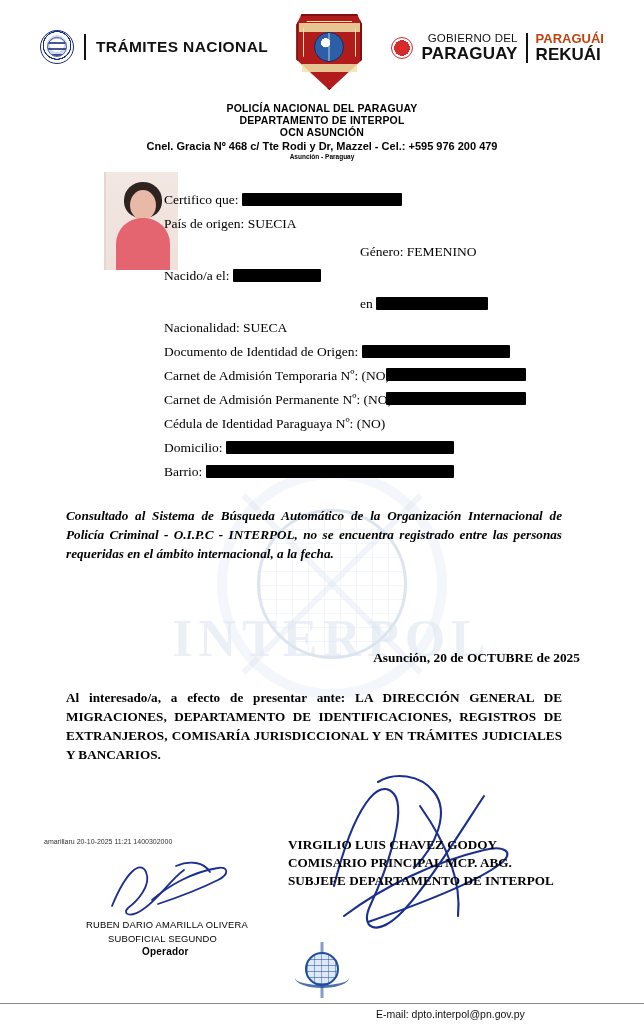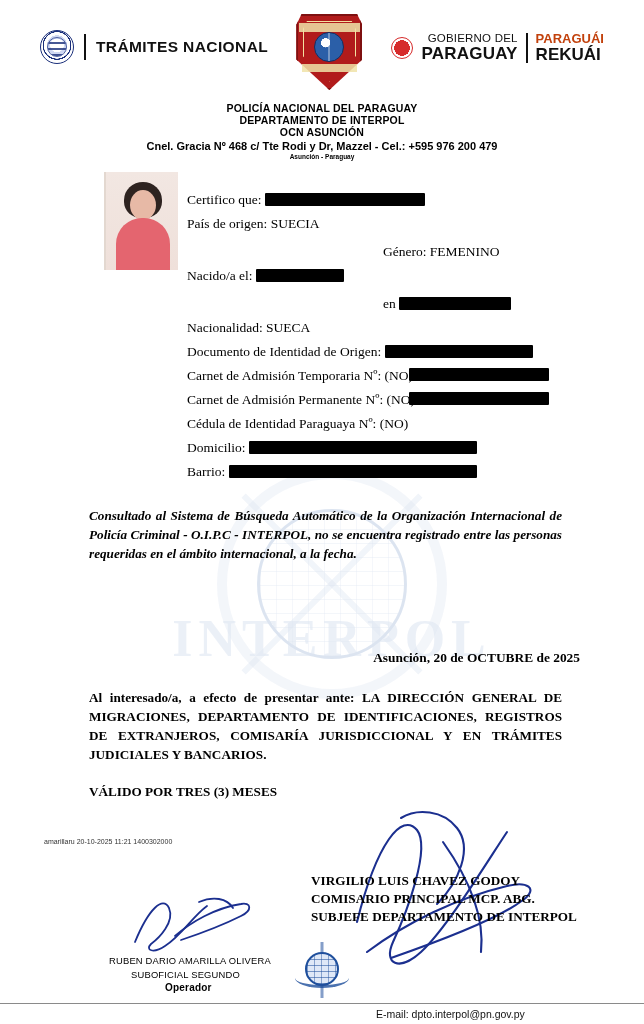--- a/index.html
+++ b/index.html
@@ -175,21 +175,21 @@
   .watermark .wtext {
     position:absolute; left:50%; top:64%; transform:translate(-50%,-50%);
     font-family:"Liberation Serif", serif;
     font-size: 52px; font-weight:bold; color:#2b5fa8;
     letter-spacing: 6px; white-space:nowrap; opacity:.55;
   }
 
   
   .body-area {
     position: relative;
-    padding: 28px 40px 0 47px;
+    padding: 28px 40px 0 24px;
   }
 
   .photo {
     position:absolute;
     left: 104px;
     top: 12px;
     width: 74px;
     height: 98px;
     background: linear-gradient(180deg,#f2e7e2 0%, #efe0da 100%);
     border-left: 2px solid #e3d8d0;
@@ -462,21 +462,20 @@
       </div>
 
     </div>
 
     <div class="paragraph">Consultado al Sistema de Búsqueda Automático de la Organización Internacional de Policía Criminal - O.I.P.C - INTERPOL, no se encuentra registrado entre las personas requeridas en el ámbito internacional, a la fecha.</div>
 
     <div class="city-date">Asunción, 20 de OCTUBRE de 2025</div>
 
     <div class="present">Al interesado/a, a efecto de presentar ante: LA DIRECCIÓN GENERAL DE MIGRACIONES, DEPARTAMENTO DE IDENTIFICACIONES, REGISTROS DE EXTRANJEROS, COMISARÍA JURISDICCIONAL Y EN TRÁMITES JUDICIALES Y BANCARIOS.</div>
 
-    <div class="valid">VÁLIDO POR TRES (3) MESES</div>
 
     <div class="sig-area">
 
       <svg class="sig-scribble-right" viewBox="0 0 200 180">
         <g fill="none" stroke="#1b2f8f" stroke-width="2.1" stroke-linecap="round">
           <path d="M10,120 C30,40 55,10 70,28 C84,46 60,110 46,140 C36,162 52,170 74,150 C100,126 140,60 160,30"></path>
           <path d="M20,150 C60,120 110,96 160,84 C180,79 192,86 176,98 C150,118 90,140 44,156"></path>
           <path d="M54,16 C70,6 96,8 110,26 C126,46 112,80 90,102"></path>
           <path d="M96,40 C120,74 138,112 134,150"></path>
         </g>

